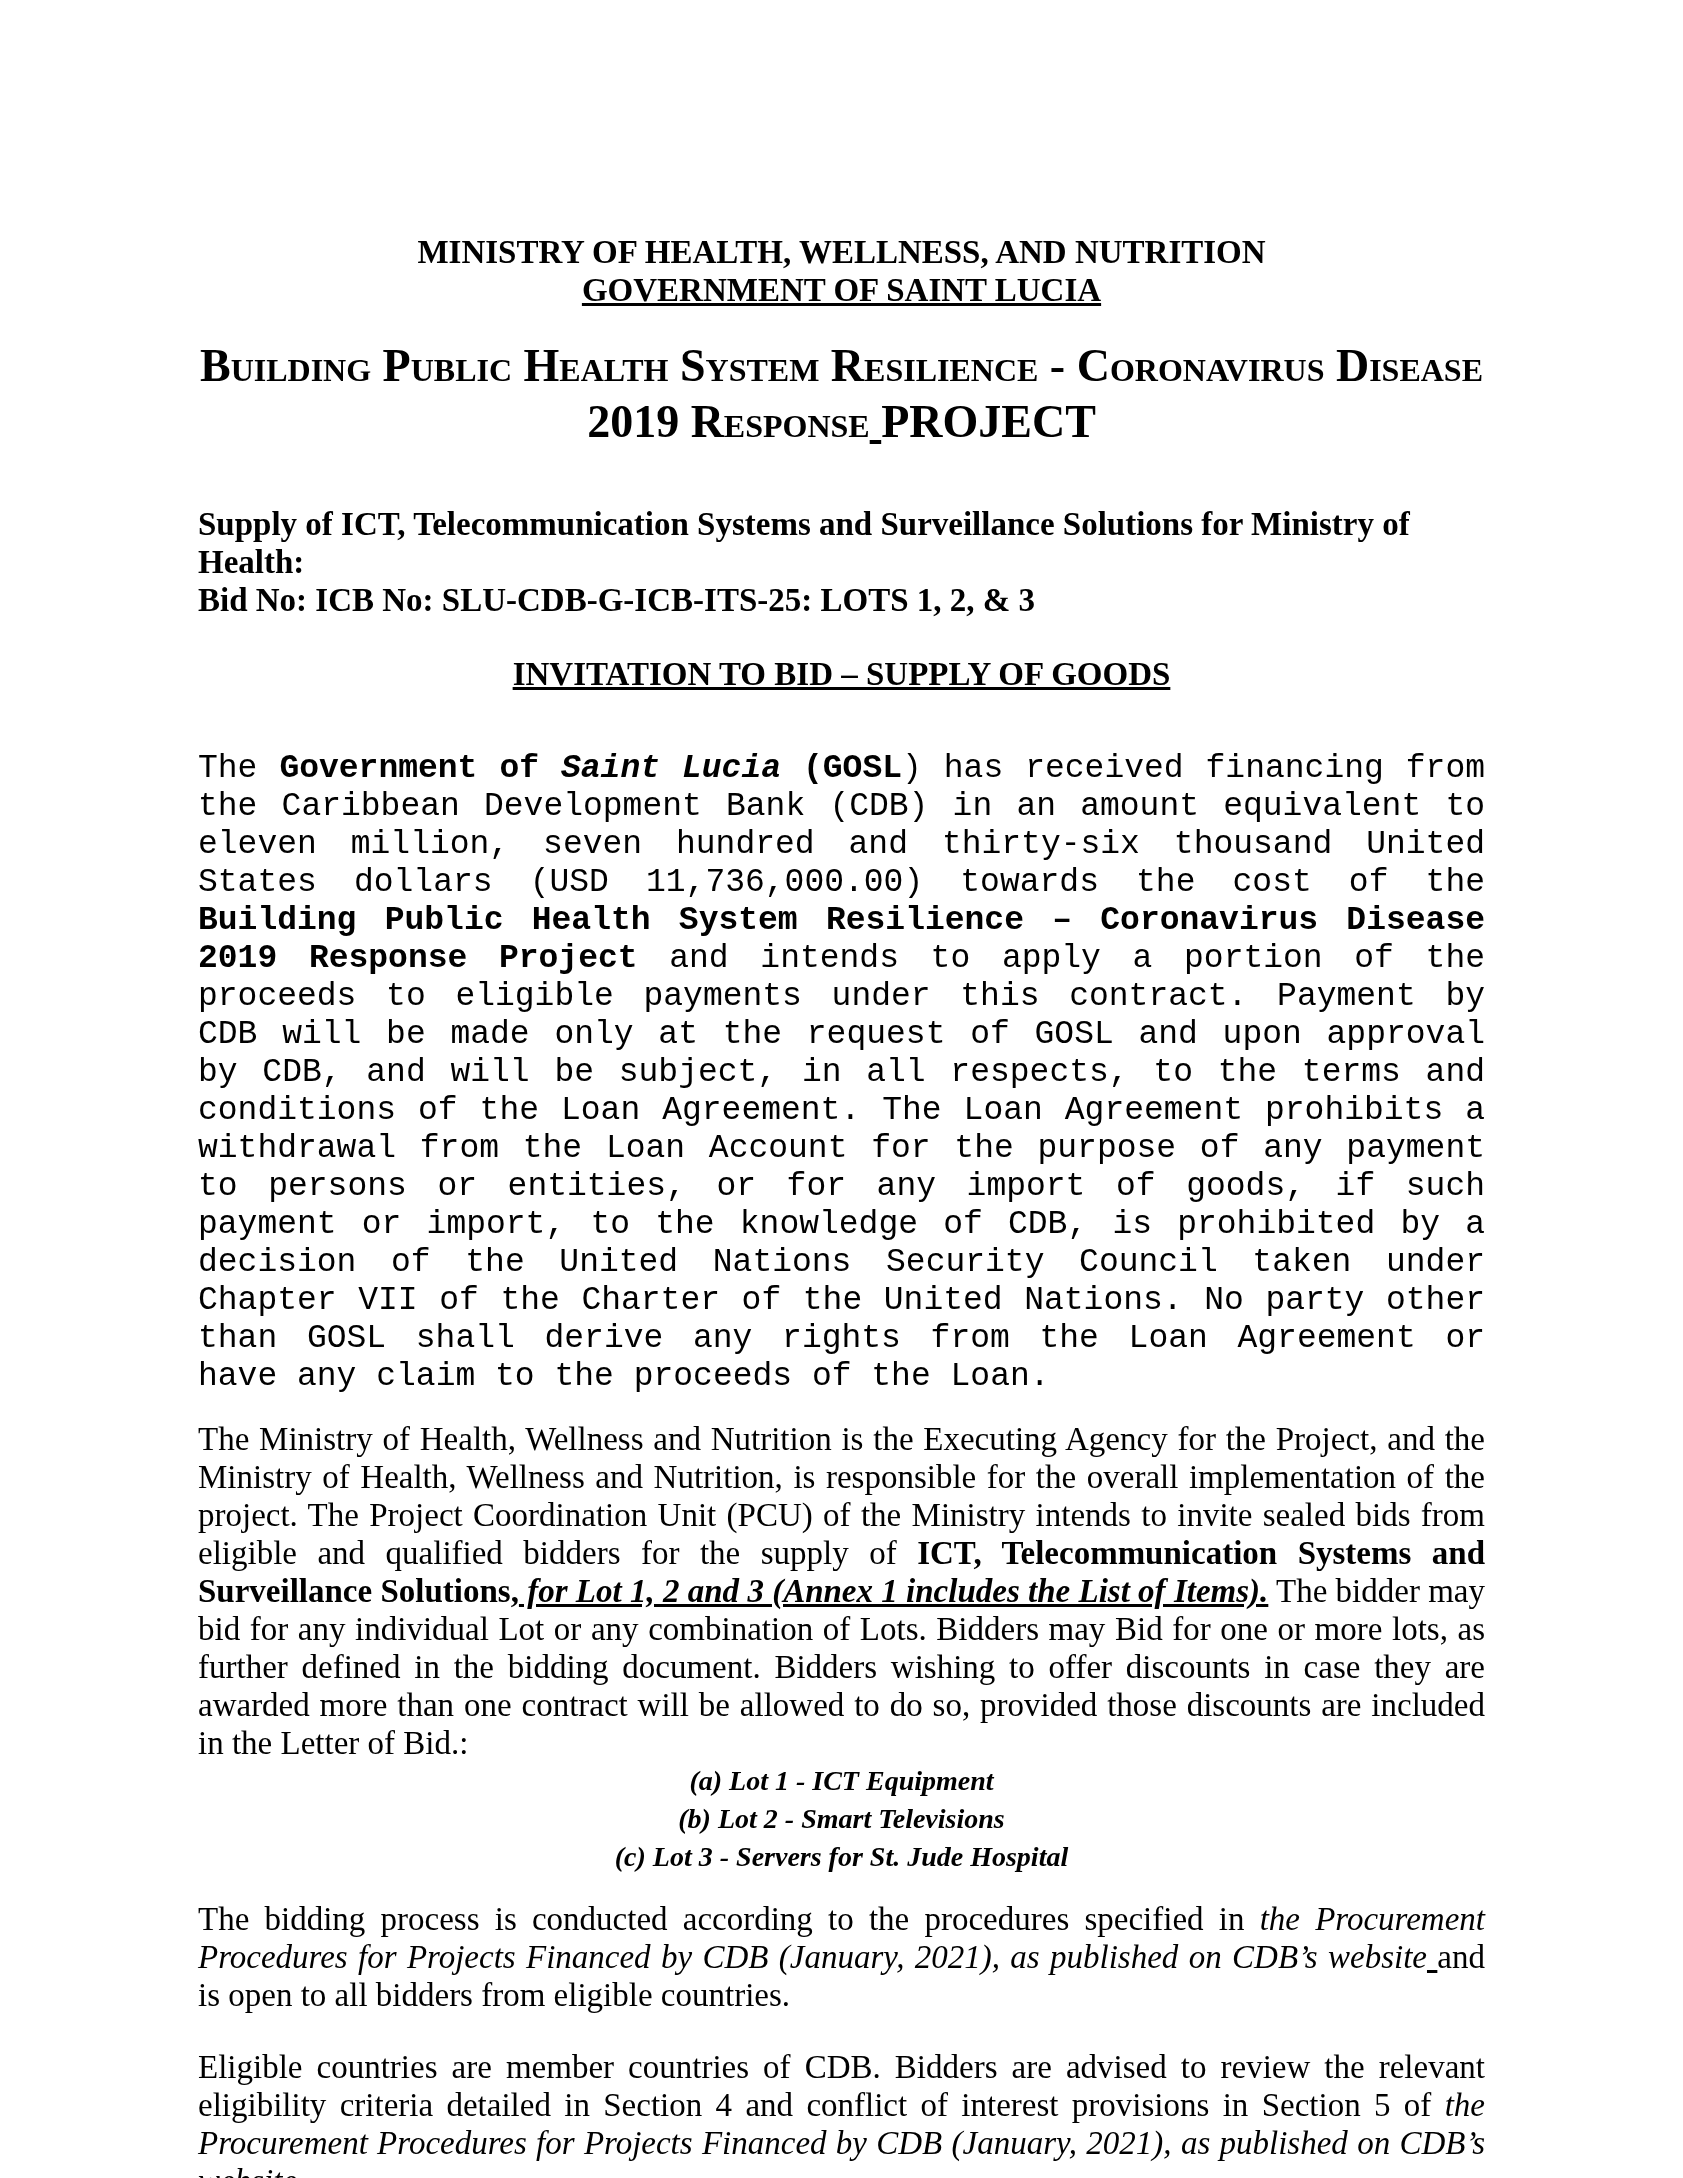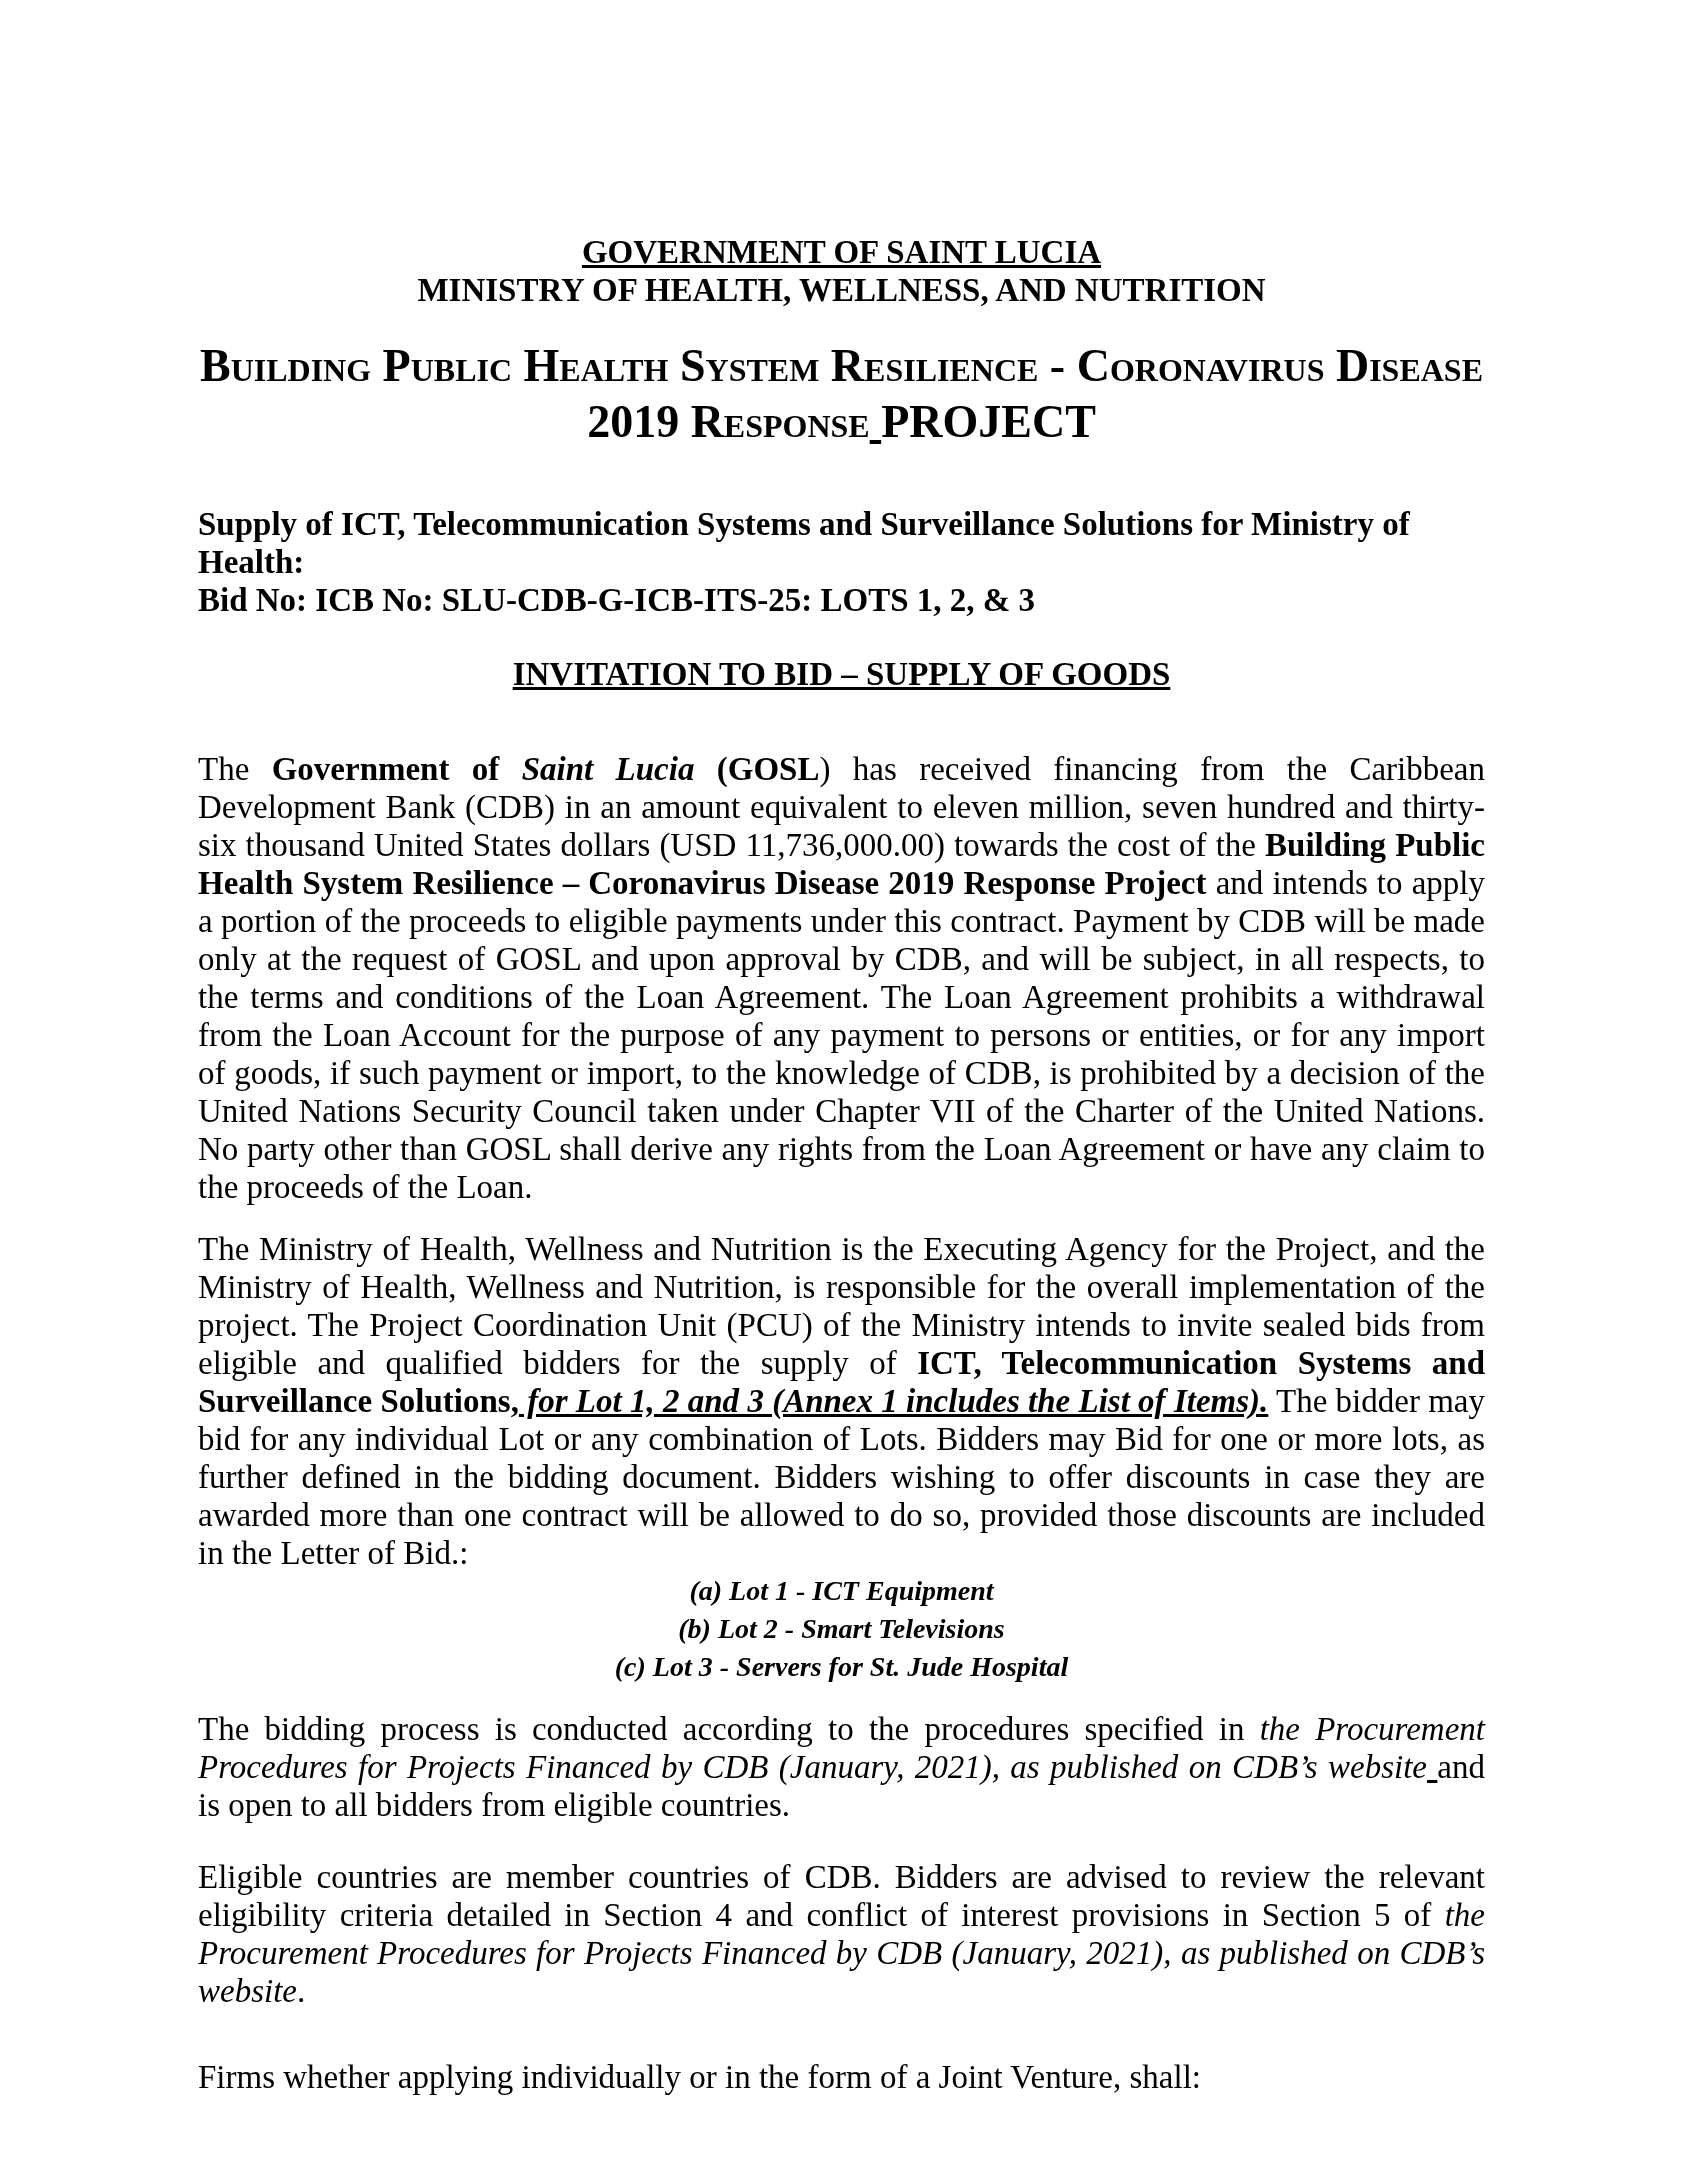--- a/index.html
+++ b/index.html
@@ -58,21 +58,21 @@
     font-weight: bold;
     text-decoration: underline;
     text-align: center;
   }
 
   .para {
     font-size: 33px;
     line-height: 38px;
     text-align: justify;
   }
-  .para1 { margin-top: 57px; }
+  .para1 { margin-top: 57px; font-family: Liberation Mono, monospace; }
   .para2 { margin-top: 24px; }
   .para3 { margin-top: 24px; }
   .para4 { margin-top: 34px; }
   .para5 { margin-top: 48px; }
 
   .lot-line {
     font-size: 28px;
     line-height: 38px;
     font-weight: bold;
     text-align: center;
@@ -86,22 +86,22 @@
   .bu  { font-weight: bold; text-decoration: underline; }
   .biu { font-weight: bold; font-style: italic; text-decoration: underline; }
   .us  { text-decoration: underline; white-space: pre; }
 </style>
 </head>
 <body>
 
 <div class="page">
 
   <div>
+    <div class="hdr-line">MINISTRY OF HEALTH, WELLNESS, AND NUTRITION</div>
     <div class="hdr-line underline">GOVERNMENT OF SAINT LUCIA</div>
-    <div class="hdr-line">MINISTRY OF HEALTH, WELLNESS, AND NUTRITION</div>
   </div>
 
   <div class="doc-title">
     <div>Building Public Health System Resilience - Coronavirus Disease</div>
     <div><span>2019 Response</span><span class="us"> </span><span>PROJECT</span></div>
   </div>
 
   <div class="subtitle">
     <div class="subtitle-line">Supply of ICT, Telecommunication Systems and Surveillance Solutions for Ministry of Health:</div>
     <div class="subtitle-line">Bid No: ICB No: SLU-CDB-G-ICB-ITS-25: LOTS 1, 2, &amp; 3</div>

